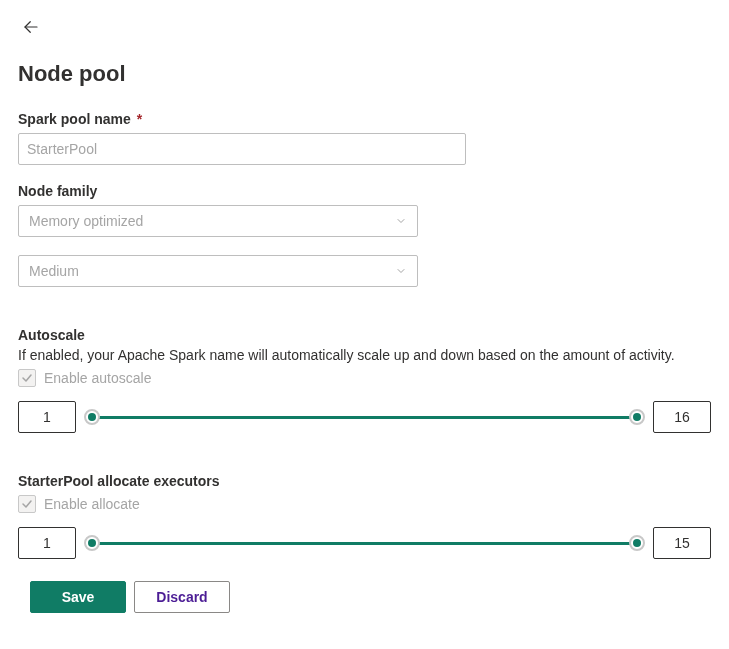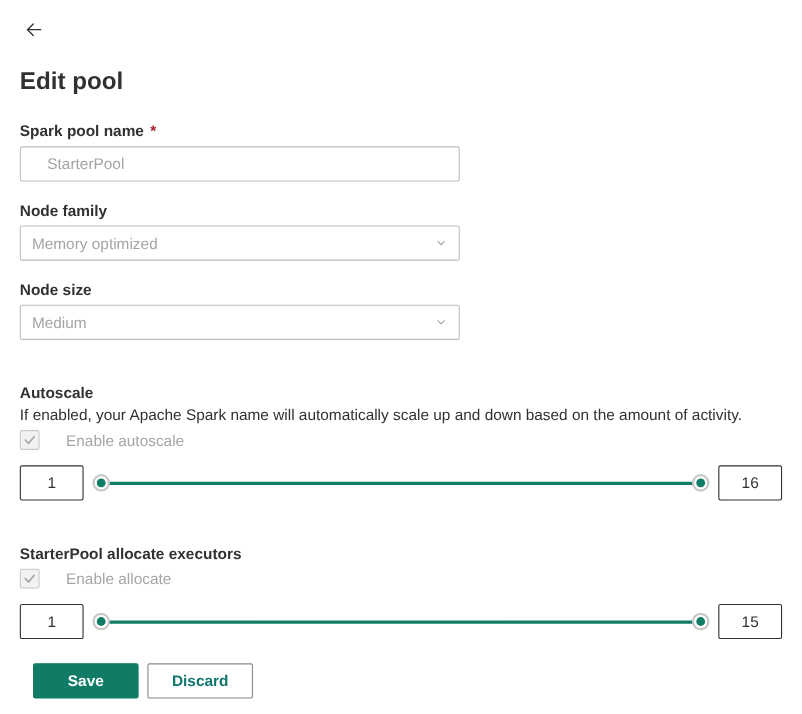--- a/index.html
+++ b/index.html
@@ -27,25 +27,25 @@
     .field { margin-bottom: 18px; }
     .field-label {
       font-size: 14px;
       font-weight: 600;
       color: #323130;
       display: block;
       margin-bottom: 6px;
     }
     .req { color: #a4262c; margin-left: 2px; }
     .text-input {
-      width: 400px;
+      width: 448px;
       height: 32px;
       border: 1px solid #bebebe;
       border-radius: 2px;
-      padding: 0 24px;
+      padding: 0 8px;
       font-size: 14px;
       color: #a5a5a5;
       background: #fff;
     }
     .text-input::placeholder { color: #a5a5a5; }
     .dropdown {
       width: 400px;
       height: 32px;
       border: 1px solid #bebebe;
       border-radius: 2px;
@@ -61,21 +61,21 @@
     .section-head {
       font-size: 14px;
       font-weight: 600;
       margin-bottom: 4px;
       margin-top: 40px;
     }
     .desc { font-size: 14px; color: #323130; margin-bottom: 6px; }
     .checkbox-row {
       display: flex;
       align-items: center;
-      gap: 24px;
+      gap: 8px;
       margin-bottom: 14px;
     }
     .checkbox {
       width: 18px; height: 18px;
       border: 1px solid #c8c8c8;
       background: #f3f2f1;
       border-radius: 2px;
       display: inline-flex;
       align-items: center;
       justify-content: center;
@@ -142,39 +142,39 @@
       cursor: pointer;
       border: 1px solid transparent;
     }
     .btn-primary {
       background: #107c65;
       color: #fff;
       border-color: #107c65;
     }
     .btn-secondary {
       background: #fff;
-      color: #0f766e;
+      color: #4c1d95;
       border: 1px solid #8a8886;
     }
   </style>
 </head>
 <body>
 
 
 
 <button class="back-btn">
   <span>
     <svg width="18" height="18" viewBox="0 0 24 24" fill="none" stroke="#323130" stroke-width="1.6" stroke-linecap="round" stroke-linejoin="round">
         <line x1="20" y1="12" x2="4" y2="12"></line>
         <polyline points="11 5 4 12 11 19"></polyline>
       </svg>
   </span>
 </button>
 
-<h1 class="title">Edit pool</h1>
+<h1 class="title">Node pool</h1>
 
 
 <div class="field">
   <label class="field-label">
     <span>Spark pool name</span>
     <span class="req">*</span>
   </label>
   <input class="text-input" type="text" value="StarterPool" style="">
 </div>
 
@@ -186,21 +186,20 @@
     <span class="chevron">
       <svg width="12" height="12" viewBox="0 0 24 24" fill="none" stroke="#a5a5a5" stroke-width="2" stroke-linecap="round" stroke-linejoin="round">
           <polyline points="6 9 12 15 18 9"></polyline>
         </svg>
     </span>
   </div>
 </div>
 
 
 <div class="field">
-  <label class="field-label">Node size</label>
   <div class="dropdown">
     <span>Medium</span>
     <span class="chevron">
       <svg width="12" height="12" viewBox="0 0 24 24" fill="none" stroke="#a5a5a5" stroke-width="2" stroke-linecap="round" stroke-linejoin="round">
           <polyline points="6 9 12 15 18 9"></polyline>
         </svg>
     </span>
   </div>
 </div>
 

